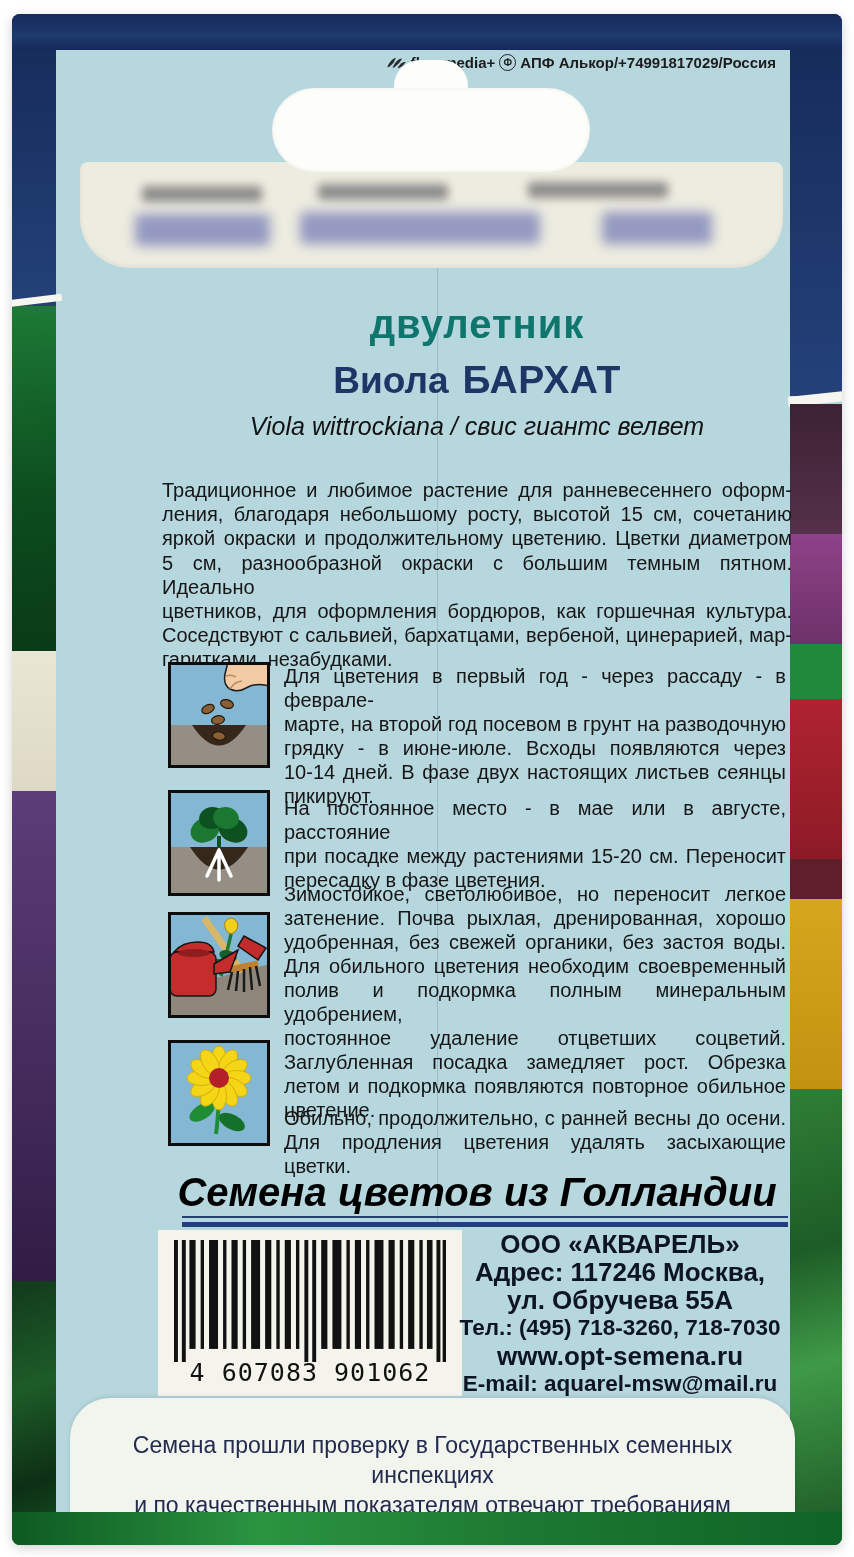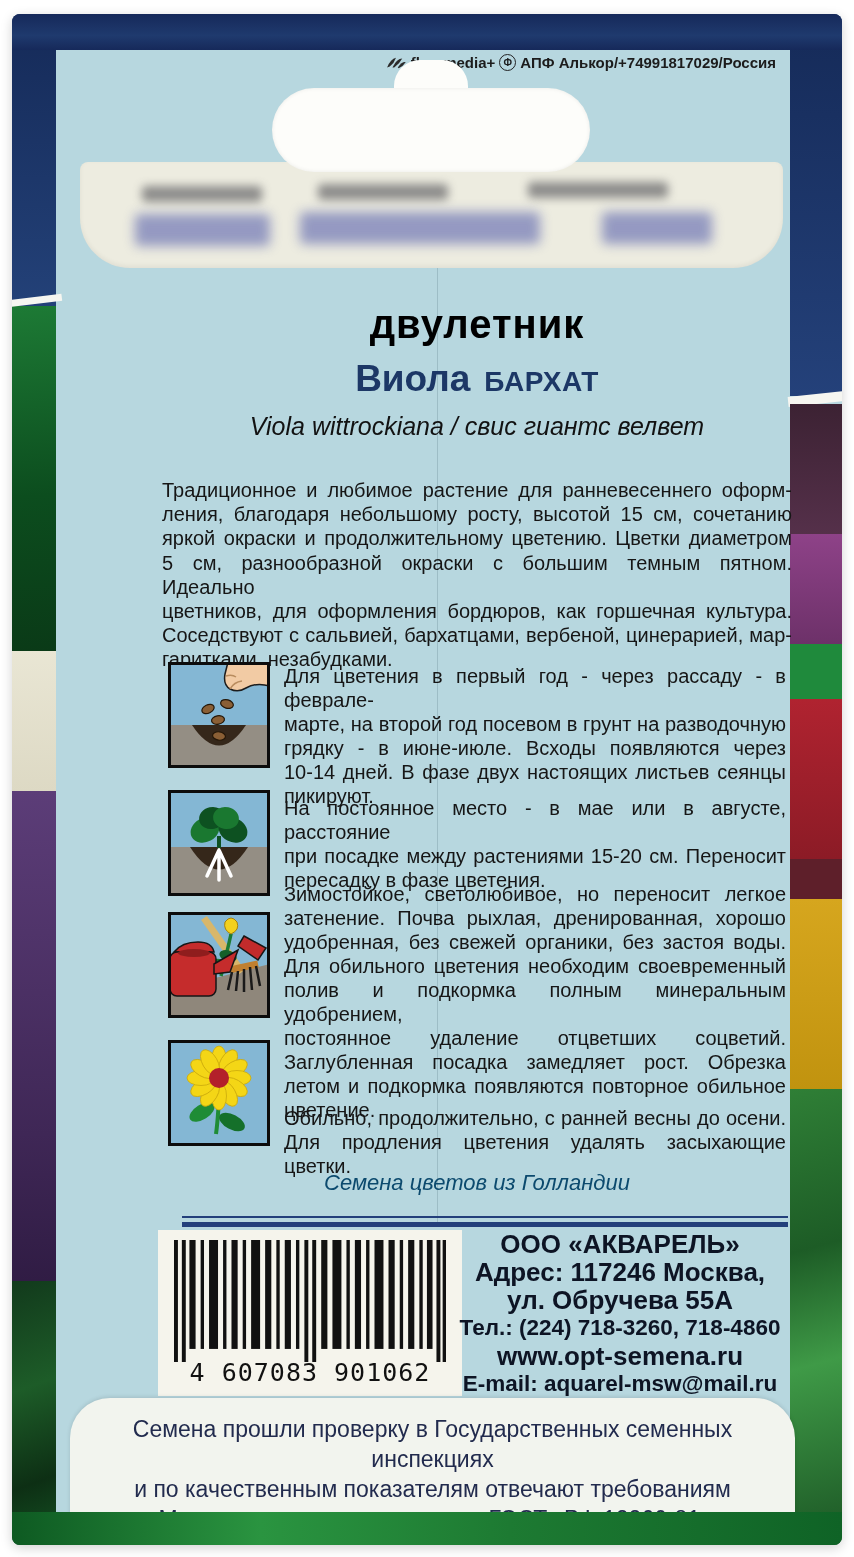--- a/index.html
+++ b/index.html
@@ -22,42 +22,42 @@
   .stamp{position:absolute;left:68px;top:148px;width:703px;height:106px;background:#edece0;
          border-radius:8px 8px 50px 50px;box-shadow:inset 0 -2px 5px rgba(0,0,0,.06);}
   .blur-dark{position:absolute;height:16px;background:#3f3f46;opacity:.55;filter:blur(5px);border-radius:4px;}
   .blur-blue{position:absolute;height:32px;background:#5a63ad;opacity:.6;filter:blur(6px);border-radius:4px;}
   
   .topinfo{position:absolute;top:40px;right:66px;display:flex;align-items:center;gap:4px;
            font-size:15px;font-weight:700;color:#1c1c1c;}
   .badge{display:inline-flex;align-items:center;justify-content:center;width:15px;height:15px;
          border:1.6px solid #222;border-radius:50%;font-size:10px;font-weight:700;}
   .content{position:absolute;left:150px;width:630px;}
-  .category{top:288px;text-align:center;font-size:40px;font-weight:800;color:#000000;letter-spacing:1px;}
+  .category{top:288px;text-align:center;font-size:40px;font-weight:800;color:#0f766e;letter-spacing:1px;}
   .plant-title{top:344px;text-align:center;color:#1c3766;}
   .genus{font-size:37px;font-weight:600;margin-right:14px;}
-  .variety{font-size:28px;font-weight:800;letter-spacing:.5px;}
+  .variety{font-size:39px;font-weight:800;letter-spacing:.5px;}
   .latin{top:398px;text-align:center;font-size:25px;font-style:italic;color:#121212;}
   .desc{top:464px;font-size:20px;line-height:24.2px;}
   .jlines div{text-align:justify;text-align-last:justify;}
   .jlines div:last-child{text-align-last:left;}
   .icon-box{position:absolute;left:156px;width:102px;height:106px;}
   .care-text{position:absolute;left:272px;width:502px;font-size:20px;line-height:24px;}
-  .banner{top:1156px;text-align:center;font-size:22px;font-weight:400;font-style:italic;color:#0c4a6e;}
+  .banner{top:1156px;text-align:center;font-size:40px;font-weight:700;font-style:italic;color:#000000;}
   .rule{position:absolute;left:170px;top:1202px;width:606px;height:4px;
         border-top:2.5px solid #233f7b;border-bottom:5px solid #233f7b;}
   .bc-box{position:absolute;left:146px;top:1216px;width:304px;height:166px;background:#f5f4ec;border-radius:0;}
   .bc-num{position:absolute;left:0;top:128px;width:100%;text-align:center;
           font-family:"DejaVu Sans Mono",monospace;font-size:25px;color:#111;letter-spacing:1px;}
   .company{position:absolute;left:440px;top:1216px;width:336px;text-align:center;
            font-weight:700;color:#0d1424;font-size:26px;line-height:28px;}
   .company .small{font-size:22.5px;}
   .note-band{position:absolute;left:58px;top:1384px;width:725px;height:122px;background:#f2f4ee;
              border-radius:40px 40px 6px 6px;box-shadow:0 -1px 4px rgba(0,0,0,.12);}
-  .clines{padding-top:16px;font-size:23px;line-height:30px;color:#222b4e;font-weight:500;}
+  .clines{padding-top:32px;font-size:23px;line-height:30px;color:#222b4e;font-weight:500;}
   .clines div{text-align:center;}
   .greenband{left:0;top:1498px;width:830px;height:33px;
              background:linear-gradient(90deg,#0e5a22,#2a9440 30%,#1d7a32 60%,#0f6326);}
 </style>
 </head>
 <body>
 
 <div id="packet">
 
   <div class="seg lseg" style="top:0;height:292px;background:linear-gradient(180deg,#152a58,#234178);"></div>
@@ -258,21 +258,21 @@
           <rect x="95.8" y="0" width="1.2" height="56"></rect>
       </g>
     </svg>
     <div class="bc-num">4 607083 901062</div>
   </div>
 
   <div class="company">
     <div>ООО «АКВАРЕЛЬ»</div>
     <div>Адрес: 117246 Москва,</div>
     <div>ул. Обручева 55А</div>
-    <div class="small">Тел.: (224) 718-3260, 718-4860</div>
+    <div class="small">Тел.: (495) 718-3260, 718-7030</div>
     <div>www.opt-semena.ru</div>
     <div class="small">E-mail: aquarel-msw@mail.ru</div>
   </div>
 
   <div class="note-band">
     <div class="clines">
         <div>Семена прошли проверку в Государственных семенных инспекциях</div>
         <div>и по качественным показателям отвечают требованиям</div>
         <div>Международных стандартов  и ГОСТу РФ 12260-81.</div>
       </div>

